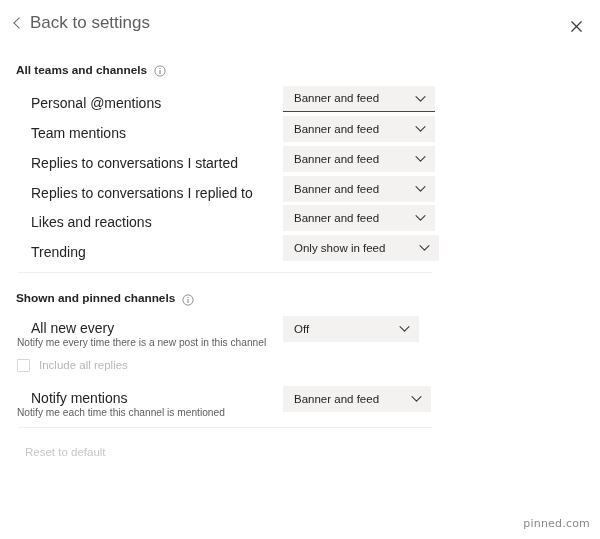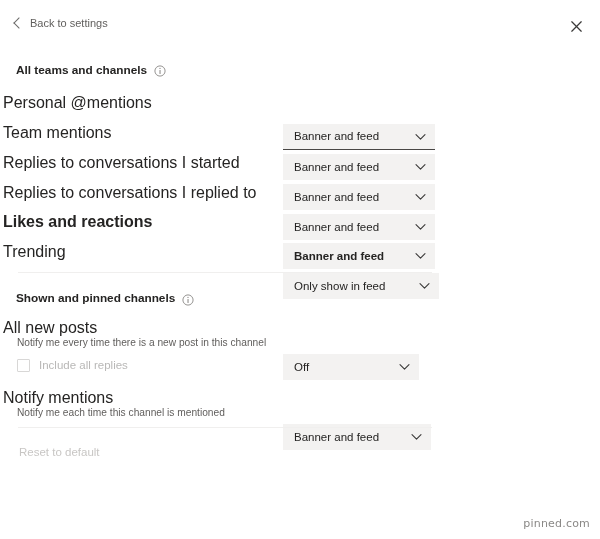--- a/index.html
+++ b/index.html
@@ -37,21 +37,21 @@
   }
   .back-chevron {
     width: 7px;
     height: 7px;
     border-left: 1.2px solid #6b6a69;
     border-bottom: 1.2px solid #6b6a69;
     transform: rotate(45deg);
     margin-top: 0px;
   }
   .back-label {
-    font-size: 11px;
+    font-size: 17px;
     color: #605e5c;
     line-height: 14px;
     white-space: nowrap;
   }
 
   .close-btn {
     position: absolute;
     right: 13px;
     top: 15px;
     width: 22px;
@@ -99,23 +99,23 @@
 
   
   .row {
     position: absolute;
     left: 0;
     width: 600px;
     height: 30px;
   }
   .row-label {
     position: absolute;
-    left: 3px;
+    left: 31px;
     top: 0;
-    font-size: 16px;
+    font-size: 14px;
     color: #252423;
     line-height: 16px;
     white-space: nowrap;
   }
   .row-sub {
     position: absolute;
     left: 17px;
     font-size: 10.2px;
     color: #605e5c;
     line-height: 13px;
@@ -127,21 +127,20 @@
     position: absolute;
     background: #f3f2f1;
     border: none;
     display: flex;
     align-items: center;
     justify-content: space-between;
     padding: 0 9px 0 11px;
     box-sizing: border-box;
     cursor: pointer;
     user-select: none;
-    margin-top: 38px;
   }
   .dropdown .dd-text {
     font-size: 11.5px;
     color: #252423;
     line-height: 15px;
     white-space: nowrap;
   }
   .dd-chevron {
     width: 11px;
     height: 11px;
@@ -184,21 +183,21 @@
     position: absolute;
     left: 18px;
     width: 414px;
     height: 1px;
     background: #f0efee;
   }
 
   
   .reset-btn {
     position: absolute;
-    left: 19px;
+    left: 25px;
     font-size: 11.5px;
     color: #c8c6c4;
     line-height: 15px;
     white-space: nowrap;
     cursor: default;
   }
 
   
   .watermark {
     position: absolute;
@@ -280,21 +279,21 @@
     <div class="dropdown" style="left:283px; top:-9px; width:152px; height:26px;">
       <span class="dd-text">Banner and feed</span>
       <span class="dd-chevron">
         <svg width="11" height="8" viewBox="0 0 11 8">
           <polyline points="1,1.6 5.5,6.2 10,1.6" fill="none" stroke="#3b3a39" stroke-width="1.1" stroke-linecap="round" stroke-linejoin="round"></polyline>
         </svg>
       </span>
     </div>
   </div>
 
-  <div class="row" style="top:214px;font-weight:bold;">
+  <div class="row" style="top:214px;">
     <span class="row-label">Likes and reactions</span>
     <div class="dropdown" style="left:283px; top:-9px; width:152px; height:26px;">
       <span class="dd-text">Banner and feed</span>
       <span class="dd-chevron">
         <svg width="11" height="8" viewBox="0 0 11 8">
           <polyline points="1,1.6 5.5,6.2 10,1.6" fill="none" stroke="#3b3a39" stroke-width="1.1" stroke-linecap="round" stroke-linejoin="round"></polyline>
         </svg>
       </span>
     </div>
   </div>
@@ -318,21 +317,21 @@
     <span class="info-icon">
       <svg width="12" height="12" viewBox="0 0 12 12">
         <circle cx="6" cy="6" r="5.1" fill="none" stroke="#8a8886" stroke-width="0.9"></circle>
         <circle cx="6" cy="3.4" r="0.62" fill="#8a8886"></circle>
         <rect x="5.5" y="4.9" width="1.05" height="4.0" rx="0.5" fill="#8a8886"></rect>
       </svg>
     </span>
   </div>
 
   <div class="row" style="top:320px;">
-    <span class="row-label">All new posts</span>
+    <span class="row-label">All new every</span>
     <span class="row-sub" style="top:16px;">Notify me every time there is a new post in this channel</span>
     <div class="dropdown" style="left:283px; top:-4px; width:136px; height:26px;">
       <span class="dd-text">Off</span>
       <span class="dd-chevron">
         <svg width="11" height="8" viewBox="0 0 11 8">
           <polyline points="1,1.6 5.5,6.2 10,1.6" fill="none" stroke="#3b3a39" stroke-width="1.1" stroke-linecap="round" stroke-linejoin="round"></polyline>
         </svg>
       </span>
     </div>
   </div>

